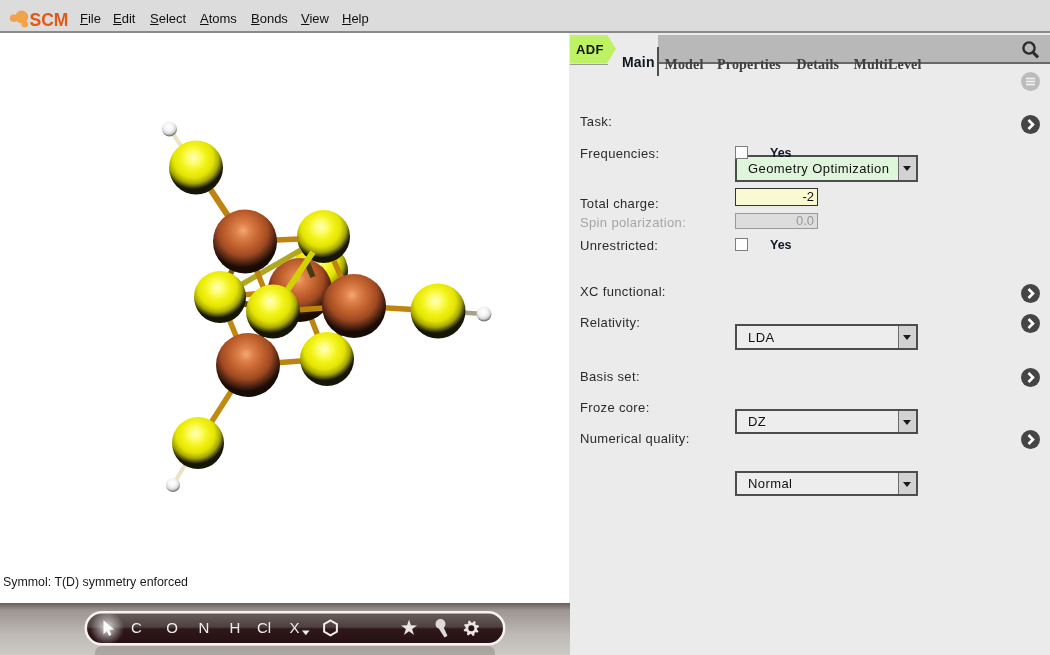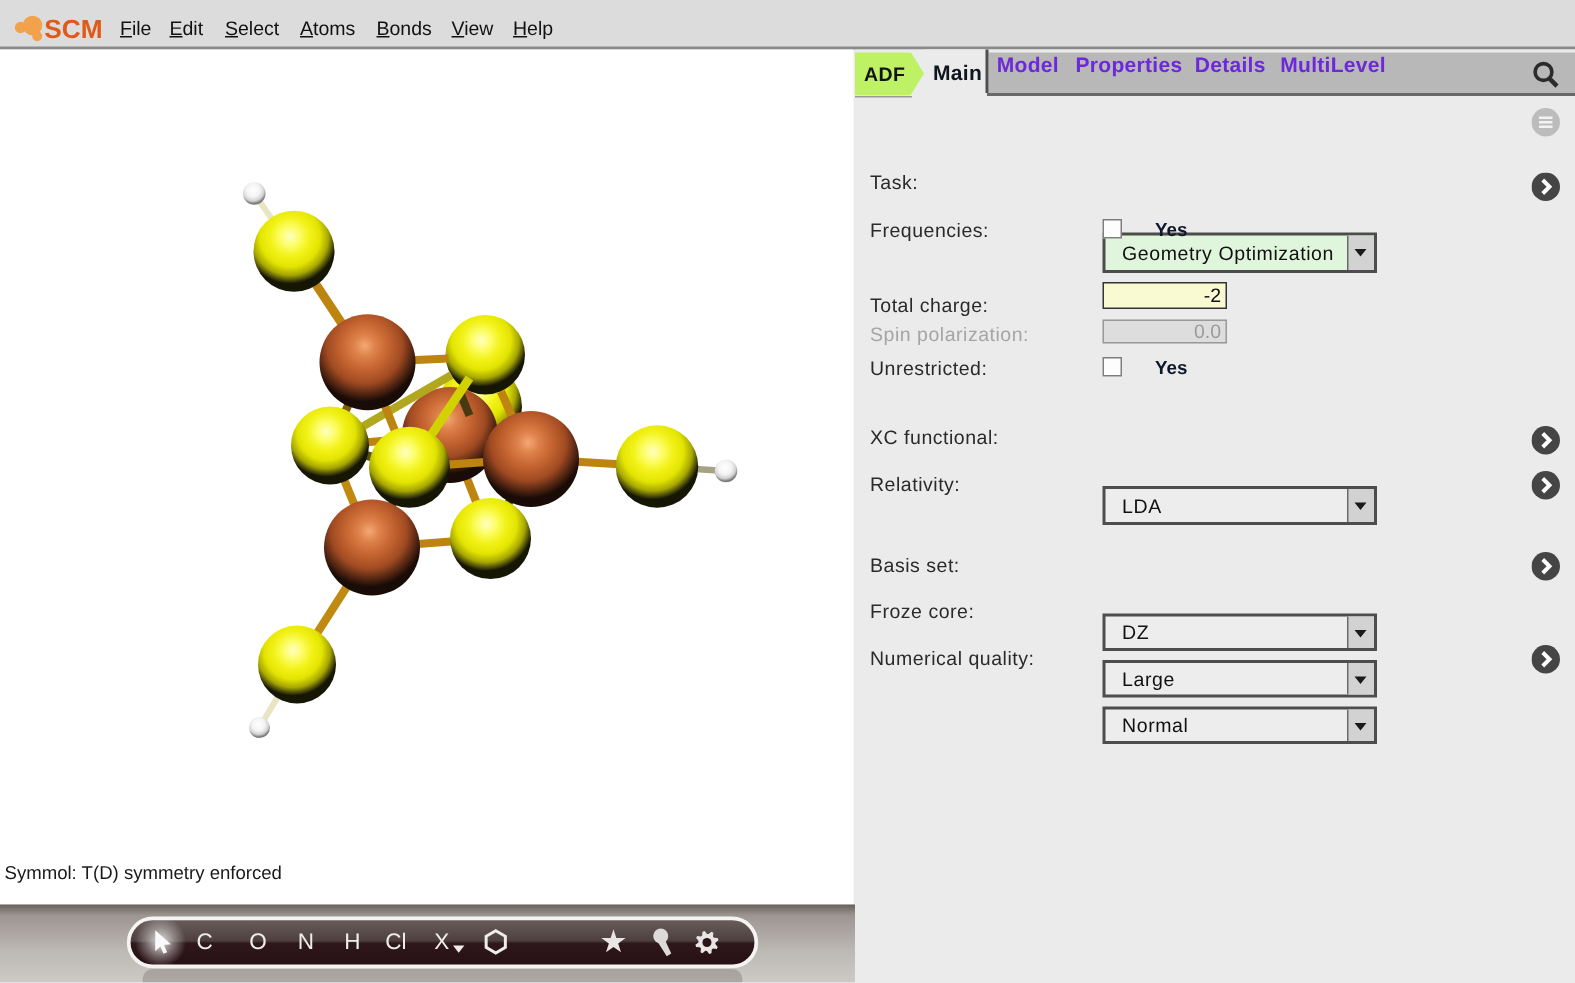--- a/index.html
+++ b/index.html
@@ -8,25 +8,25 @@
 #menubar{position:absolute;left:0;top:0;width:1050px;height:31px;background:#dcdcdc;
   border-bottom:2px solid #8a8a8a;}
 .mi{position:absolute;top:11px;font-size:13px;color:#111;}
 #viewer{position:absolute;left:0;top:33px;width:569px;height:570px;background:#ffffff;}
 #status{position:absolute;left:3px;top:542px;font-size:12.4px;color:#1a1a1a;}
 #toolzone{position:absolute;left:0;top:603px;width:570px;height:52px;
   background:linear-gradient(#69605a 0%,#9d9591 14%,#bdb9b5 60%,#cdc9c5 100%);}
 #panel{position:absolute;left:570px;top:33px;width:480px;height:622px;background:#ebebeb;}
 #tabstrip{position:absolute;left:88px;top:1.5px;width:392px;height:27.5px;background:#b8b8b8;
   border-bottom:2px solid #686868;}
-.tab{position:absolute;top:0;font-size:14px;letter-spacing:0.2px;font-weight:bold;color:#6d28d9;}
+.tab{position:absolute;top:22px;font-size:14px;letter-spacing:0.2px;font-weight:bold;color:#404040;font-family:Liberation Serif, serif;}
 #adfbadge{position:absolute;left:0px;top:1.5px;width:46px;height:29px;background:#bef264;
   clip-path:polygon(0 0,37px 0,46px 14.5px,37px 29px,0 29px);}
 #adfbadge span{position:absolute;left:6px;top:7px;font-size:13px;letter-spacing:0.3px;font-weight:bold;color:#131313;}
-#maintab{position:absolute;left:46px;top:0;width:41px;height:29px;background:#ebebeb;
+#maintab{position:absolute;left:46px;top:14px;width:41px;height:29px;background:#ebebeb;
   border-right:2px solid #4f4f4f;text-align:right;}
 #maintab span{position:absolute;left:6px;top:6.5px;font-size:14px;letter-spacing:0.2px;font-weight:bold;color:#10161e;}
 .lbl{position:absolute;left:10px;font-size:13px;letter-spacing:0.35px;color:#2a2a2a;text-align:right;}
 .dd{position:absolute;left:165px;width:179px;border:2px solid #4d4d4d;background:#ededed;margin-top:44px;}
 .dd .v{position:absolute;left:11px;font-size:13px;letter-spacing:0.4px;color:#111;}
 .dd .ab{position:absolute;right:0;top:0;bottom:0;width:17px;border-left:1px solid #6a6a6a;
   background:#d2d2d2;}
 .dd .ab:after{content:"";position:absolute;left:4px;top:50%;margin-top:-2px;
   border-left:4.5px solid transparent;border-right:4.5px solid transparent;border-top:5px solid #1a1a1a;}
 .inp{position:absolute;left:165px;width:81px;font-size:13px;text-align:right;box-sizing:border-box;padding:0 3px 0 0;margin:0;font-family:"Liberation Sans",sans-serif;}
@@ -206,24 +206,20 @@
 
   <div class="lbl" style="top:282px">Relativity:</div>
 
   <div class="lbl" style="top:336px">Basis set:</div>
   <div class="dd" style="top:332px;height:21px">
     <span class="v" style="top:3px">DZ</span>
       <span class="ab"></span>
   </div>
 
   <div class="lbl" style="top:366.5px">Froze core:</div>
-  <div class="dd" style="top:363px;height:21px">
-    <span class="v" style="top:3px">Large</span>
-      <span class="ab"></span>
-  </div>
 
   <div class="lbl" style="top:397.5px">Numerical quality:</div>
   <div class="dd" style="top:394px;height:21px">
     <span class="v" style="top:3px">Normal</span>
       <span class="ab"></span>
   </div>
 
   <svg class="circ" style="top:38.5px" width="20" height="20">
     <circle cx="9.5" cy="9.5" r="9.5" fill="#bcbcbc"></circle>
     <g stroke="#f2f2f2" stroke-width="1.6">

